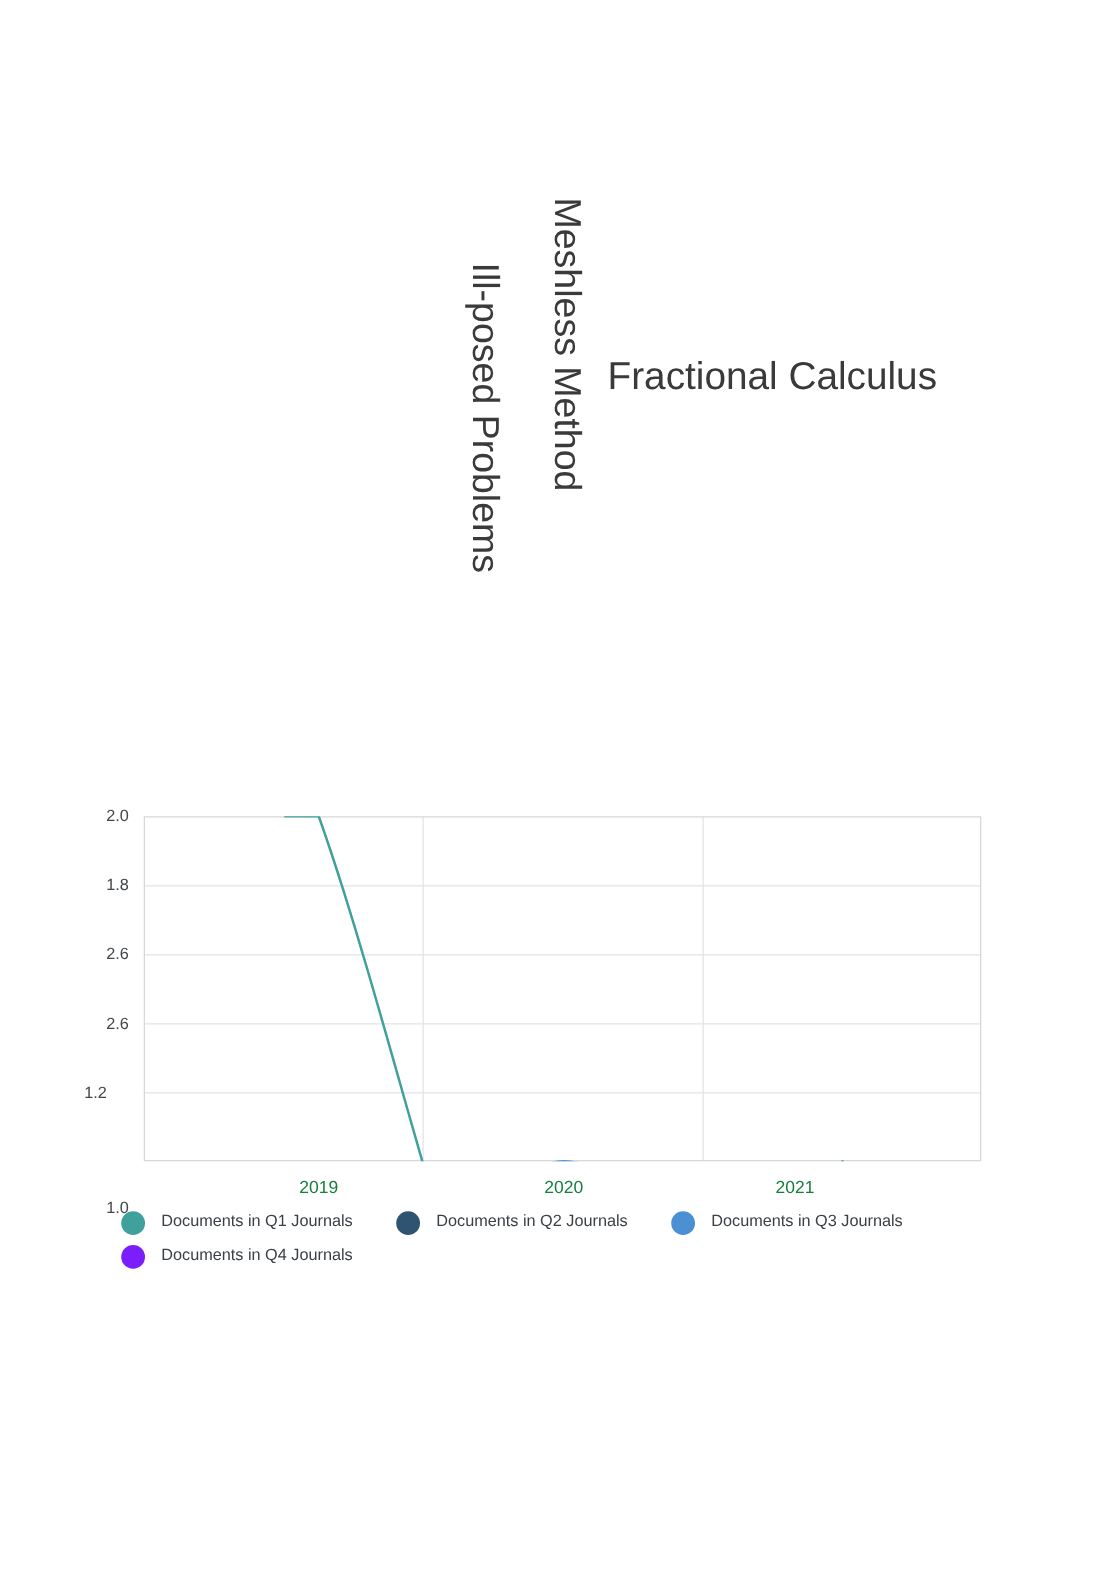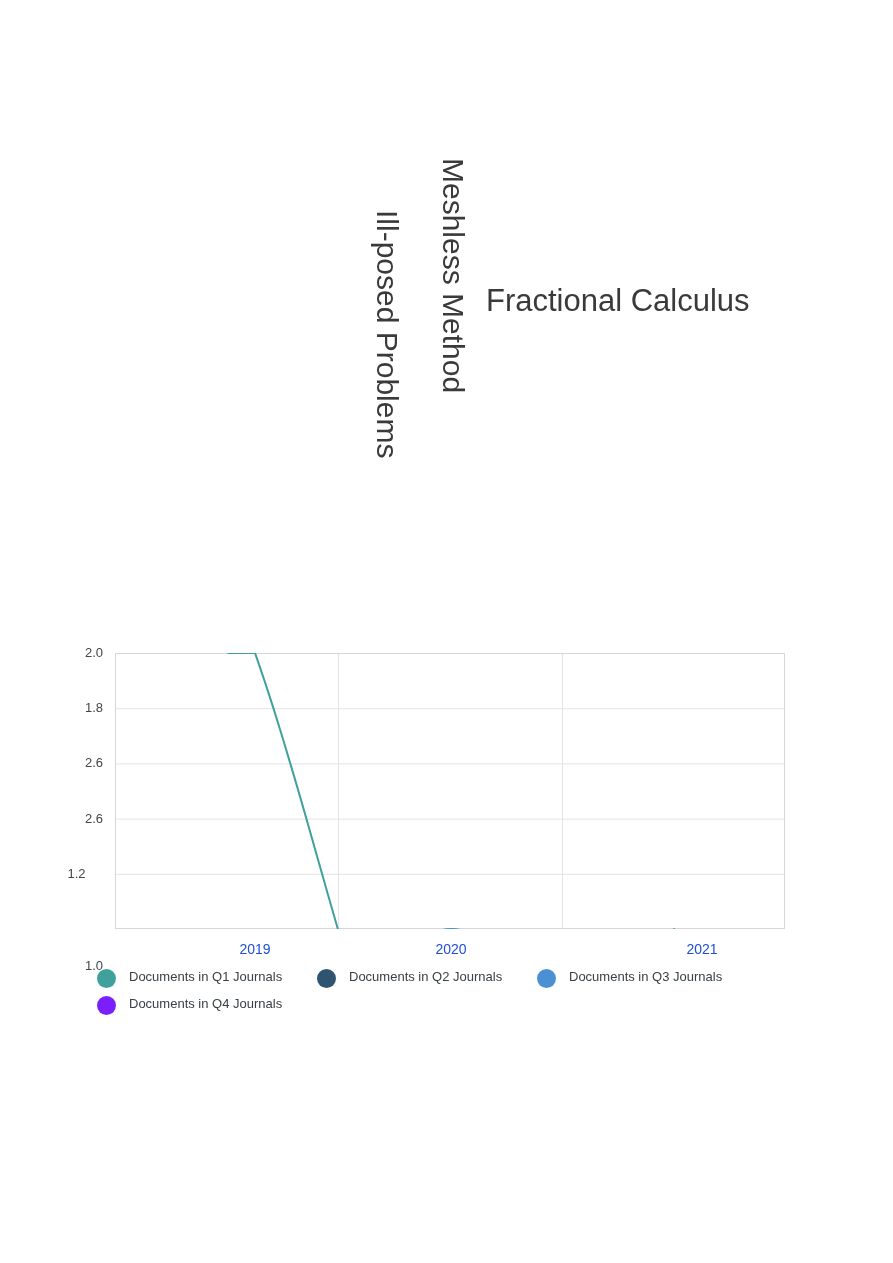--- a/index.html
+++ b/index.html
@@ -11,21 +11,21 @@
   .kp{position:absolute;color:#3a3a3a;font-size:31px;line-height:1.1;white-space:nowrap;}
   .kp-vert{transform:rotate(90deg);transform-origin:0 0;}
   .kp-meshless{left:470px;top:158px;font-size:30px;}
   .kp-illposed{left:404px;top:210px;font-size:30px;}
   .kp-free{left:486px;top:227px;}
   .kp-fractional{left:486px;top:284px;}
   
   .chart{position:absolute;left:0;top:0;width:893px;height:969px;}
   #plot{position:absolute;left:115px;top:653px;width:670px;height:276px;overflow:visible;}
   .ytick{position:absolute;left:50px;width:53px;text-align:right;font-size:13px;color:#40464b;line-height:16px;}
-  .xtick{position:absolute;top:941px;font-size:14px;color:#1d4ed8;transform:translateX(-50%);white-space:nowrap;}
+  .xtick{position:absolute;top:941px;font-size:14px;color:#15803d;transform:translateX(-50%);white-space:nowrap;}
   
   .legend{position:absolute;left:97px;top:969px;width:700px;display:flex;flex-wrap:wrap;row-gap:8px;}
   .legend-item{width:220px;display:flex;align-items:flex-start;cursor:pointer;}
   .dot{width:19px;height:19px;border-radius:50%;margin-right:13px;flex:0 0 auto;background:#999;}
   .legend-label{font-size:13px;color:#3a4045;white-space:nowrap;}
 </style>
 </head>
 <body>
 
 <div class="canvas">
@@ -59,21 +59,21 @@
         <div class="ytick" style="top: 645px;">2.0</div>
         <div class="ytick" style="top: 700.2px;">1.8</div>
         <div class="ytick" style="top: 755.4px;">2.6</div>
         <div class="ytick" style="top: 810.6px;">2.6</div>
         <div class="ytick" style="top: 865.8px; text-align: center;">1.2</div>
         <div class="ytick" style="top: 958px;">1.0</div>
       </div>
     <div id="xticks">
         <div class="xtick" style="left: 255.03px;">2019</div>
         <div class="xtick" style="left: 451.005px;">2020</div>
-        <div class="xtick" style="left: 702px;">2021</div>
+        <div class="xtick" style="left: 636px;">2021</div>
       </div>
 
     <div class="legend">
       <div class="legend-item">
         <span class="dot" style="background: rgb(63, 160, 156);"></span>
         <span class="legend-label">Documents in Q1 Journals</span>
       </div>
       <div class="legend-item">
         <span class="dot" style="background: rgb(47, 84, 114);"></span>
         <span class="legend-label">Documents in Q2 Journals</span>

